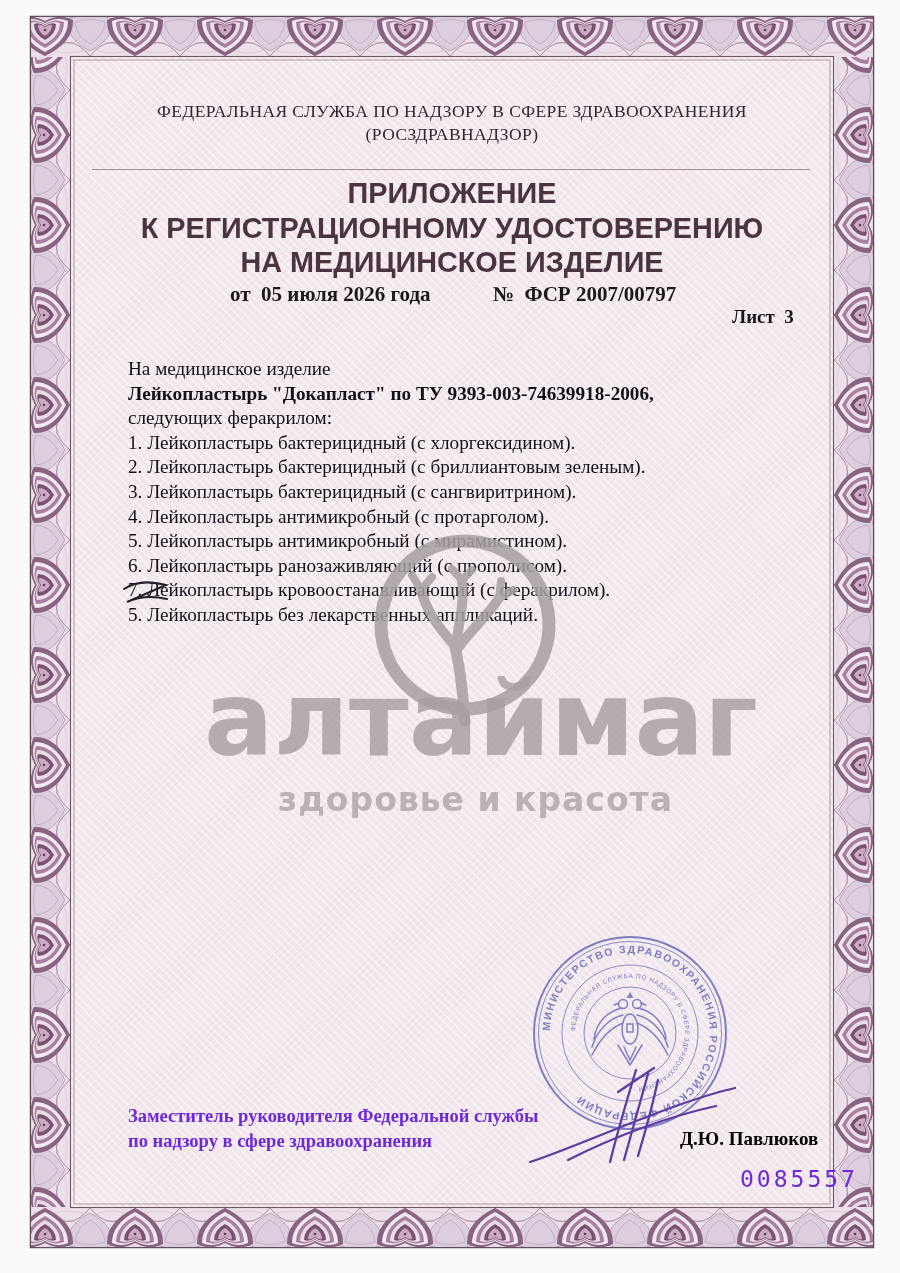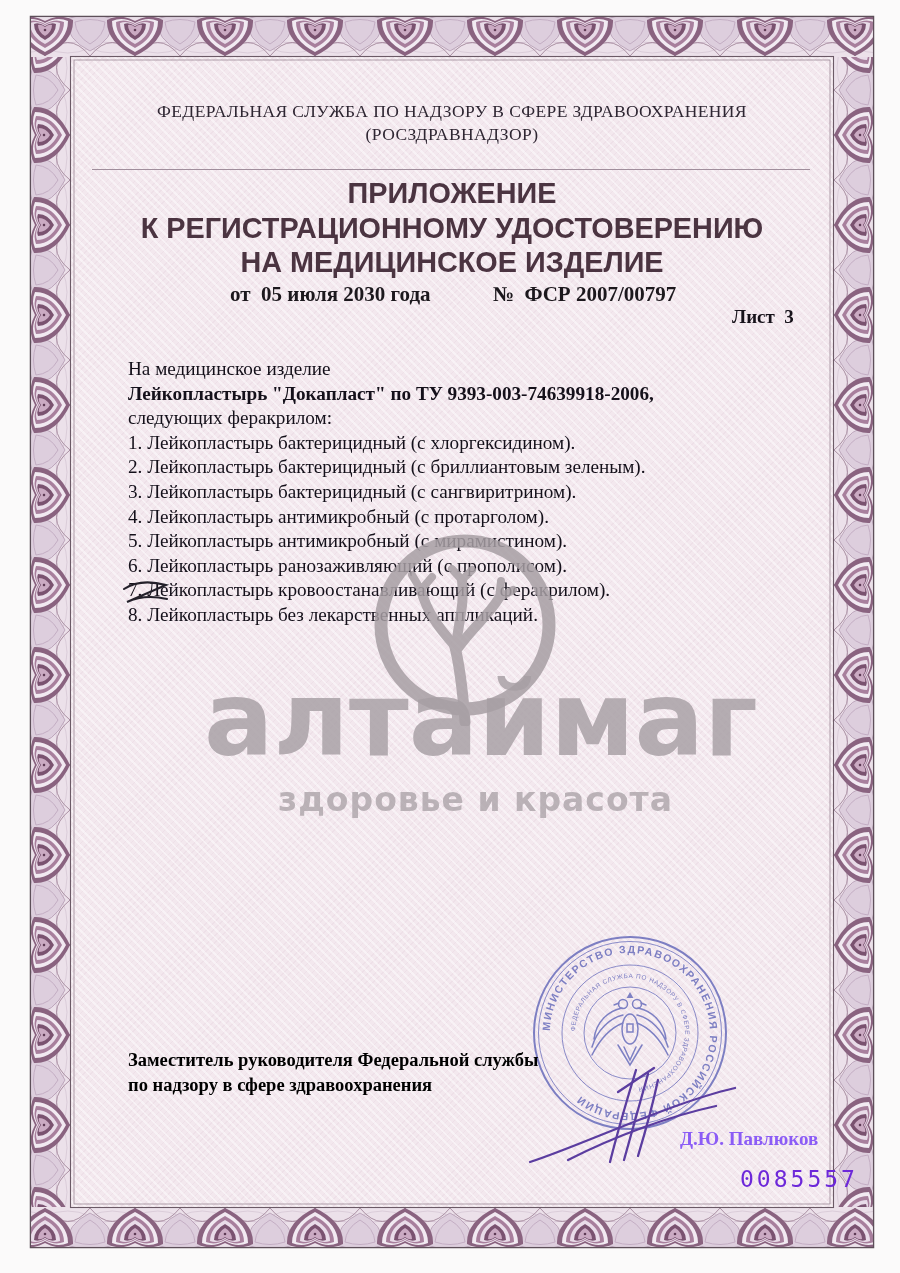--- a/index.html
+++ b/index.html
@@ -35,22 +35,22 @@
   .wm{color:#a79fa4;}
   .wm-logo{position:absolute;left:286px;top:472px;opacity:.85;}
   .wm-brand{position:absolute;left:0;top:610px;width:100%;text-align:center;padding-left:58px;box-sizing:border-box;
     font-family:"DejaVu Sans", sans-serif;font-weight:700;font-size:103px;line-height:1;
     letter-spacing:0px;opacity:.82;}
   .wm-tagline{position:absolute;left:0;top:722px;width:100%;text-align:center;padding-left:47px;box-sizing:border-box;
     font-family:"DejaVu Sans", sans-serif;font-weight:700;font-size:33px;letter-spacing:1px;opacity:.75;}
   
   .stamp{position:absolute;left:453px;top:870px;opacity:.92;}
   .sig-ink{position:absolute;left:448px;top:1000px;}
-  .sig-position{position:absolute;left:56px;top:990px;font-weight:700;font-size:18.5px;line-height:24.5px;color:#000000;}
-  .signer{position:absolute;left:608px;top:1070px;font-weight:700;font-size:19px;color:#8b5cf6;}
+  .sig-position{position:absolute;left:56px;top:1046px;font-weight:700;font-size:18.5px;line-height:24.5px;color:#6d28d9;}
+  .signer{position:absolute;left:608px;top:1070px;font-weight:700;font-size:19px;color:#000000;}
   .serial{position:absolute;left:668px;top:1108px;font-family:"DejaVu Sans Mono", monospace;
     font-size:23px;letter-spacing:3px;color:#6d28d9;}
 </style>
 </head>
 <body>
 
 <div class="page">
 
   <div class="paper"></div>
 
@@ -108,38 +108,38 @@
     </div>
     <div class="org-rule"></div>
 
     <div class="doc-title">
       <div>ПРИЛОЖЕНИЕ</div>
       <div>К РЕГИСТРАЦИОННОМУ УДОСТОВЕРЕНИЮ</div>
       <div>НА МЕДИЦИНСКОЕ ИЗДЕЛИЕ</div>
     </div>
 
     <div class="date-row">
-      <span class="d1">от  05 июля 2030 года</span>
+      <span class="d1">от  05 июля 2026 года</span>
       <span class="d2">№  ФСР 2007/00797</span>
     </div>
 
     <div class="sheet-label">Лист  3</div>
 
     <div class="body-block">
       <div>На медицинское изделие</div>
       <div class="bold">Лейкопластырь "Докапласт" по ТУ 9393-003-74639918-2006,</div>
       <div>следующих феракрилом:</div>
       <div>1. Лейкопластырь бактерицидный (с хлоргексидином).</div>
       <div>2. Лейкопластырь бактерицидный (с бриллиантовым зеленым).</div>
       <div>3. Лейкопластырь бактерицидный (с сангвиритрином).</div>
       <div>4. Лейкопластырь антимикробный (с протарголом).</div>
       <div>5. Лейкопластырь антимикробный (с мирамистином).</div>
       <div>6. Лейкопластырь ранозаживляющий (с прополисом).</div>
       <div>7. Лейкопластырь кровоостанавливающий (с феракрилом).</div>
-      <div>8. Лейкопластырь без лекарственных аппликаций.</div>
+      <div>5. Лейкопластырь без лекарственных аппликаций.</div>
     </div>
 
     <svg class="paraph" width="52" height="30" viewBox="0 0 52 30" aria-hidden="true">
       <path d="M 4 11 C 16 3 31 3 46 7 L 7 24 C 20 18 34 18 47 21" fill="none" stroke="#23202a" stroke-width="2.1" stroke-linecap="round"></path>
     </svg>
 
     <svg class="wm-logo" width="214" height="196" viewBox="0 0 214 196" aria-hidden="true">
       <g stroke="#a79fa4" fill="none" stroke-linecap="round">
         <circle cx="107" cy="95" r="84" stroke-width="13"></circle>
         <path d="M 107 192 C 104 150 101 132 96 113" stroke-width="11"></path>

